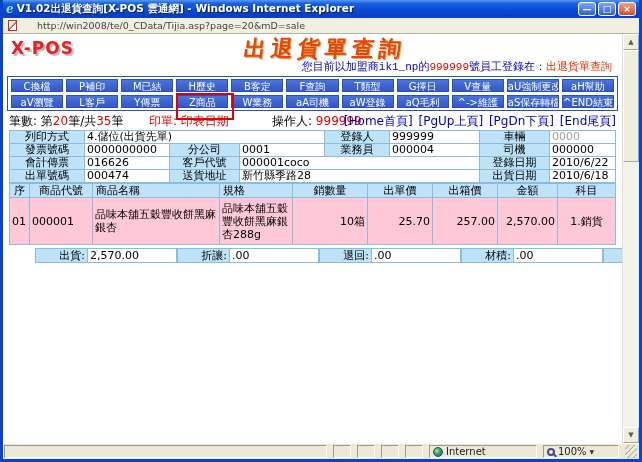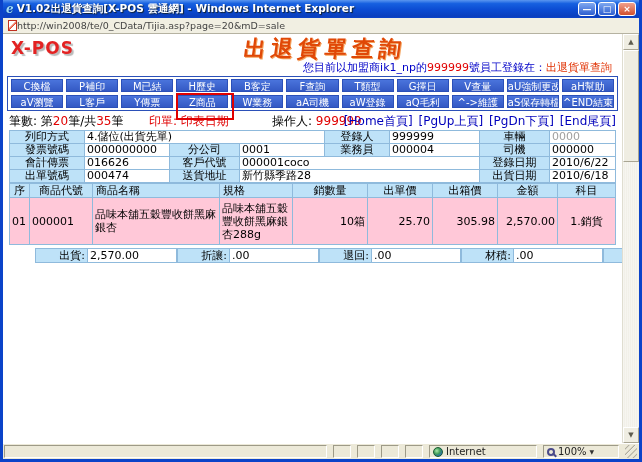--- a/index.html
+++ b/index.html
@@ -17,21 +17,21 @@
   .title-text { color:#fff; font-weight:bold; font-size:10.5px; text-shadow:1px 1px 1px #123;
     white-space:nowrap; overflow:hidden; flex:1; }
   .win-btns { display:flex; gap:2px; }
   .wbtn { width:18px; height:14px; border:1px solid #fff; border-radius:3px; color:#fff;
     font:bold 9px/12px "DejaVu Sans",sans-serif; text-align:center; cursor:pointer; }
   .wbtn.min,.wbtn.max { background:linear-gradient(180deg,#7FA8F0,#2E5FD0); }
   .wbtn.close { background:linear-gradient(180deg,#F0A08C,#D0502E); }
 
   
   .addressbar { height:16px; flex:0 0 16px; background:#F1EFE2; border-bottom:1px solid #B5B2A1;
-    display:flex; align-items:center; padding:0 5px; gap:0; }
+    display:flex; align-items:center; padding:0 5px; gap:20px; }
   .page-icon { width:9px; height:11px; background:linear-gradient(135deg,#fff 40%,#F8D0C8 41%,#E03010 60%,#fff 61%);
     border:1px solid #C03020; flex:0 0 9px; }
   .url { font-size:9.5px; color:#444; white-space:nowrap; overflow:hidden; }
 
   
   .viewport { flex:1; display:flex; overflow:hidden; background:#fff; }
   .page { flex:1; position:relative; overflow:hidden; }
   .vscroll { flex:0 0 17px; background:repeating-linear-gradient(90deg,#F6F5F0,#F6F5F0 1px,#EDEBE1 2px);
     border-left:1px solid #DFDDD0; display:flex; flex-direction:column; }
   .sb-btn { height:16px; background:#EFEDE2; border:1px solid #fff; border-right-color:#A9A593;
@@ -41,21 +41,21 @@
   .sb-spacer { flex:1; }
 
   
   .brandrow { position:relative; height:25px; margin-top:2px; }
   .logo { position:absolute; left:8px; top:0; font-size:17px; font-weight:900; color:#E32222;
     letter-spacing:1px; text-shadow:2px 2px 1px #B9B9B9; line-height:25px; }
   .page-title { position:absolute; left:52%; top:1px; transform:translateX(-50%) skewX(-8deg);
     font-size:22px; font-weight:bold; color:#E04807; letter-spacing:5px; line-height:24px;
     text-shadow:1px 1px 0 #F4A460; white-space:nowrap; }
   .loginline { text-align:right; padding-right:10px; font-size:11px; height:13px; line-height:13px;
-    color:#0000C8; white-space:nowrap; }
+    color:#0000C8; white-space:nowrap;font-family:Liberation Mono, monospace; }
   .red { color:#E00000; }
   .orange-red { color:#E03000; }
 
   
   .toolwrap { margin:2px 4px 0; border:1px solid #2B50B8; background:#fff; position:relative; }
   .toolbar { display:grid; grid-template-columns:repeat(11,1fr); gap:3px; padding:2px 3px; }
   .tbtn { height:13px; line-height:13px; background:linear-gradient(180deg,#4A74DC,#3459C4);
     color:#fff; font-size:10px; text-align:center; white-space:nowrap; overflow:hidden; cursor:pointer;
     border:1px solid #2B50B8; }
   .redbox { position:absolute; left:168px; top:16px; width:58px; height:27px;
@@ -236,21 +236,21 @@
         <div class="h">金額</div>
         <div class="h">科目</div>
 
         <div class="rowwrap">
           <div class="c">01</div>
           <div class="c">000001</div>
           <div class="c">品味本舖五穀豐收餅黑麻銀杏</div>
           <div class="c">品味本舖五穀豐收餅黑麻銀杏288g</div>
           <div class="c num">10箱</div>
           <div class="c num">25.70</div>
-          <div class="c num">305.98</div>
+          <div class="c num">257.00</div>
           <div class="c num">2,570.00</div>
           <div class="c ctr">1.銷貨</div>
         </div>
       </div>
 
       <div class="summary">
         <span class="sgroup">
           <span class="slbl">出貨:</span>
           <span class="sval">2,570.00</span>
         </span>

